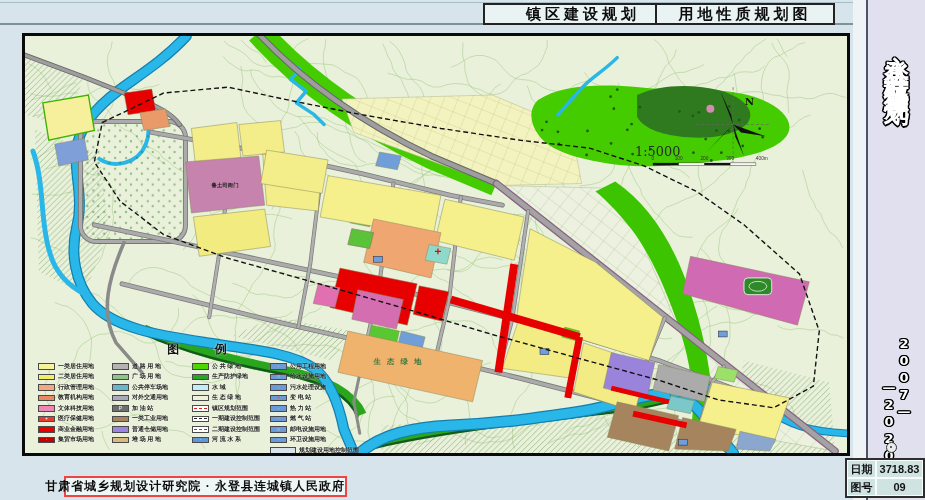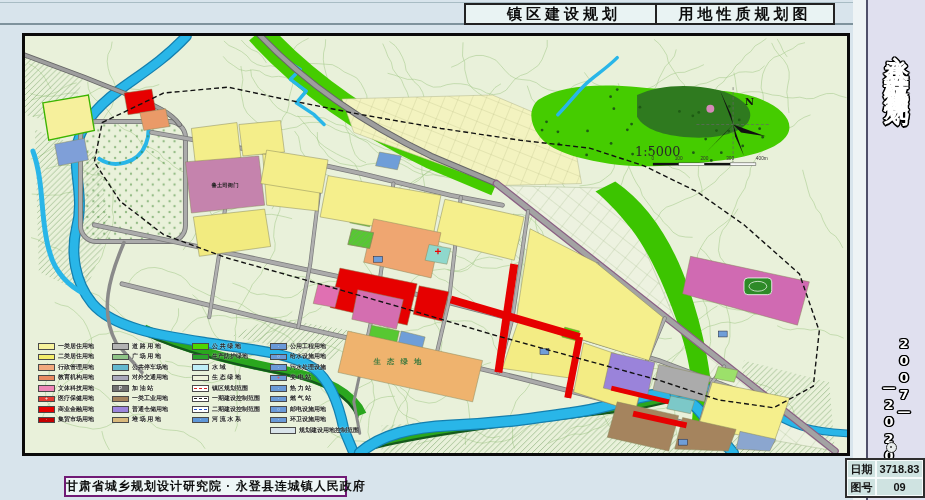--- a/index.html
+++ b/index.html
@@ -8,21 +8,21 @@
     background:#d8e4ec;font-family:"Liberation Sans",sans-serif;
   }
   .topline{position:absolute;left:0;top:2px;width:925px;height:1px;background:#a8bcc4;}
   .hdr-line{position:absolute;left:0;top:23px;width:857px;height:2px;background:#7e929c;}
   .hdr-mid{position:absolute;left:634px;top:13px;width:24px;height:2px;background:#7e929c;}
   .title-box{
     position:absolute;top:3px;height:22px;background:#e9f3f3;border:2px solid #222;
     display:flex;align-items:center;justify-content:center;
     font-weight:bold;font-size:15px;letter-spacing:4px;color:#0d0d0d;box-sizing:border-box;
   }
-  #tb1{left:464px;width:200px}
+  #tb1{left:483px;width:200px}
   #tb2{left:655px;width:180px}
 
   #map{
     position:absolute;left:22px;top:33px;width:828px;height:423px;
     border:3px solid #0a0a0a;background:#e9f1da;box-sizing:border-box;overflow:hidden;
   }
   #map svg{position:absolute;left:0;top:0;width:100%;height:100%;}
 
   
   #legend{position:absolute;left:13px;top:305px;width:318px;color:#222;}
@@ -81,22 +81,22 @@
     display:grid;grid-template-columns:29px 1fr;grid-template-rows:1fr 1fr;
   }
   #info .cell{
     display:flex;align-items:center;justify-content:center;
     font-size:11px;font-weight:bold;color:#141414;border:1px solid #f6fbfb;box-sizing:border-box;
   }
 
   
   #footer{
     position:absolute;left:64px;top:476px;width:283px;height:21px;
-    background:#eef6f6;border:2px solid #701a75;box-sizing:border-box;
-    display:flex;align-items:center;justify-content:flex-start;
+    background:#eef6f6;border:2px solid #ef4444;box-sizing:border-box;
+    display:flex;align-items:center;justify-content:flex-end;
     font-size:12px;font-weight:bold;letter-spacing:1px;color:#0f0f0f;white-space:nowrap;
   }
 </style>
 </head>
 <body>
 
 <div class="topline"></div>
 <div class="hdr-line"></div>
 <div class="hdr-mid"></div>
 
@@ -422,20 +422,21 @@
           <text x="738" y="126.5" font-size="4.8" fill="#333" text-anchor="start">400m</text>
         </g>
   </g>
 
   <text x="202" y="154" font-size="5.5" fill="#222" text-anchor="middle" font-weight="bold">鲁土司衙门</text>
   <text x="352" y="334" font-size="7.5" fill="#3f7a3f" letter-spacing="2" font-weight="bold">生 态 绿 地</text>
   <g id="trees2"></g>
 </svg>
 
   <div id="legend">
+    <div class="lg-title">图  例</div>
     <div class="lg-cols" id="lg-cols">
         <div class="lg-col c1">
           <div class="lg-row">
             <span class="sw" style="background: rgb(247, 243, 156);"></span>
             <span class="lb">一类居住用地</span>
           </div>
           <div class="lg-row">
             <span class="sw" style="background: rgb(243, 237, 106);"></span>
             <span class="lb">二类居住用地</span>
           </div>

